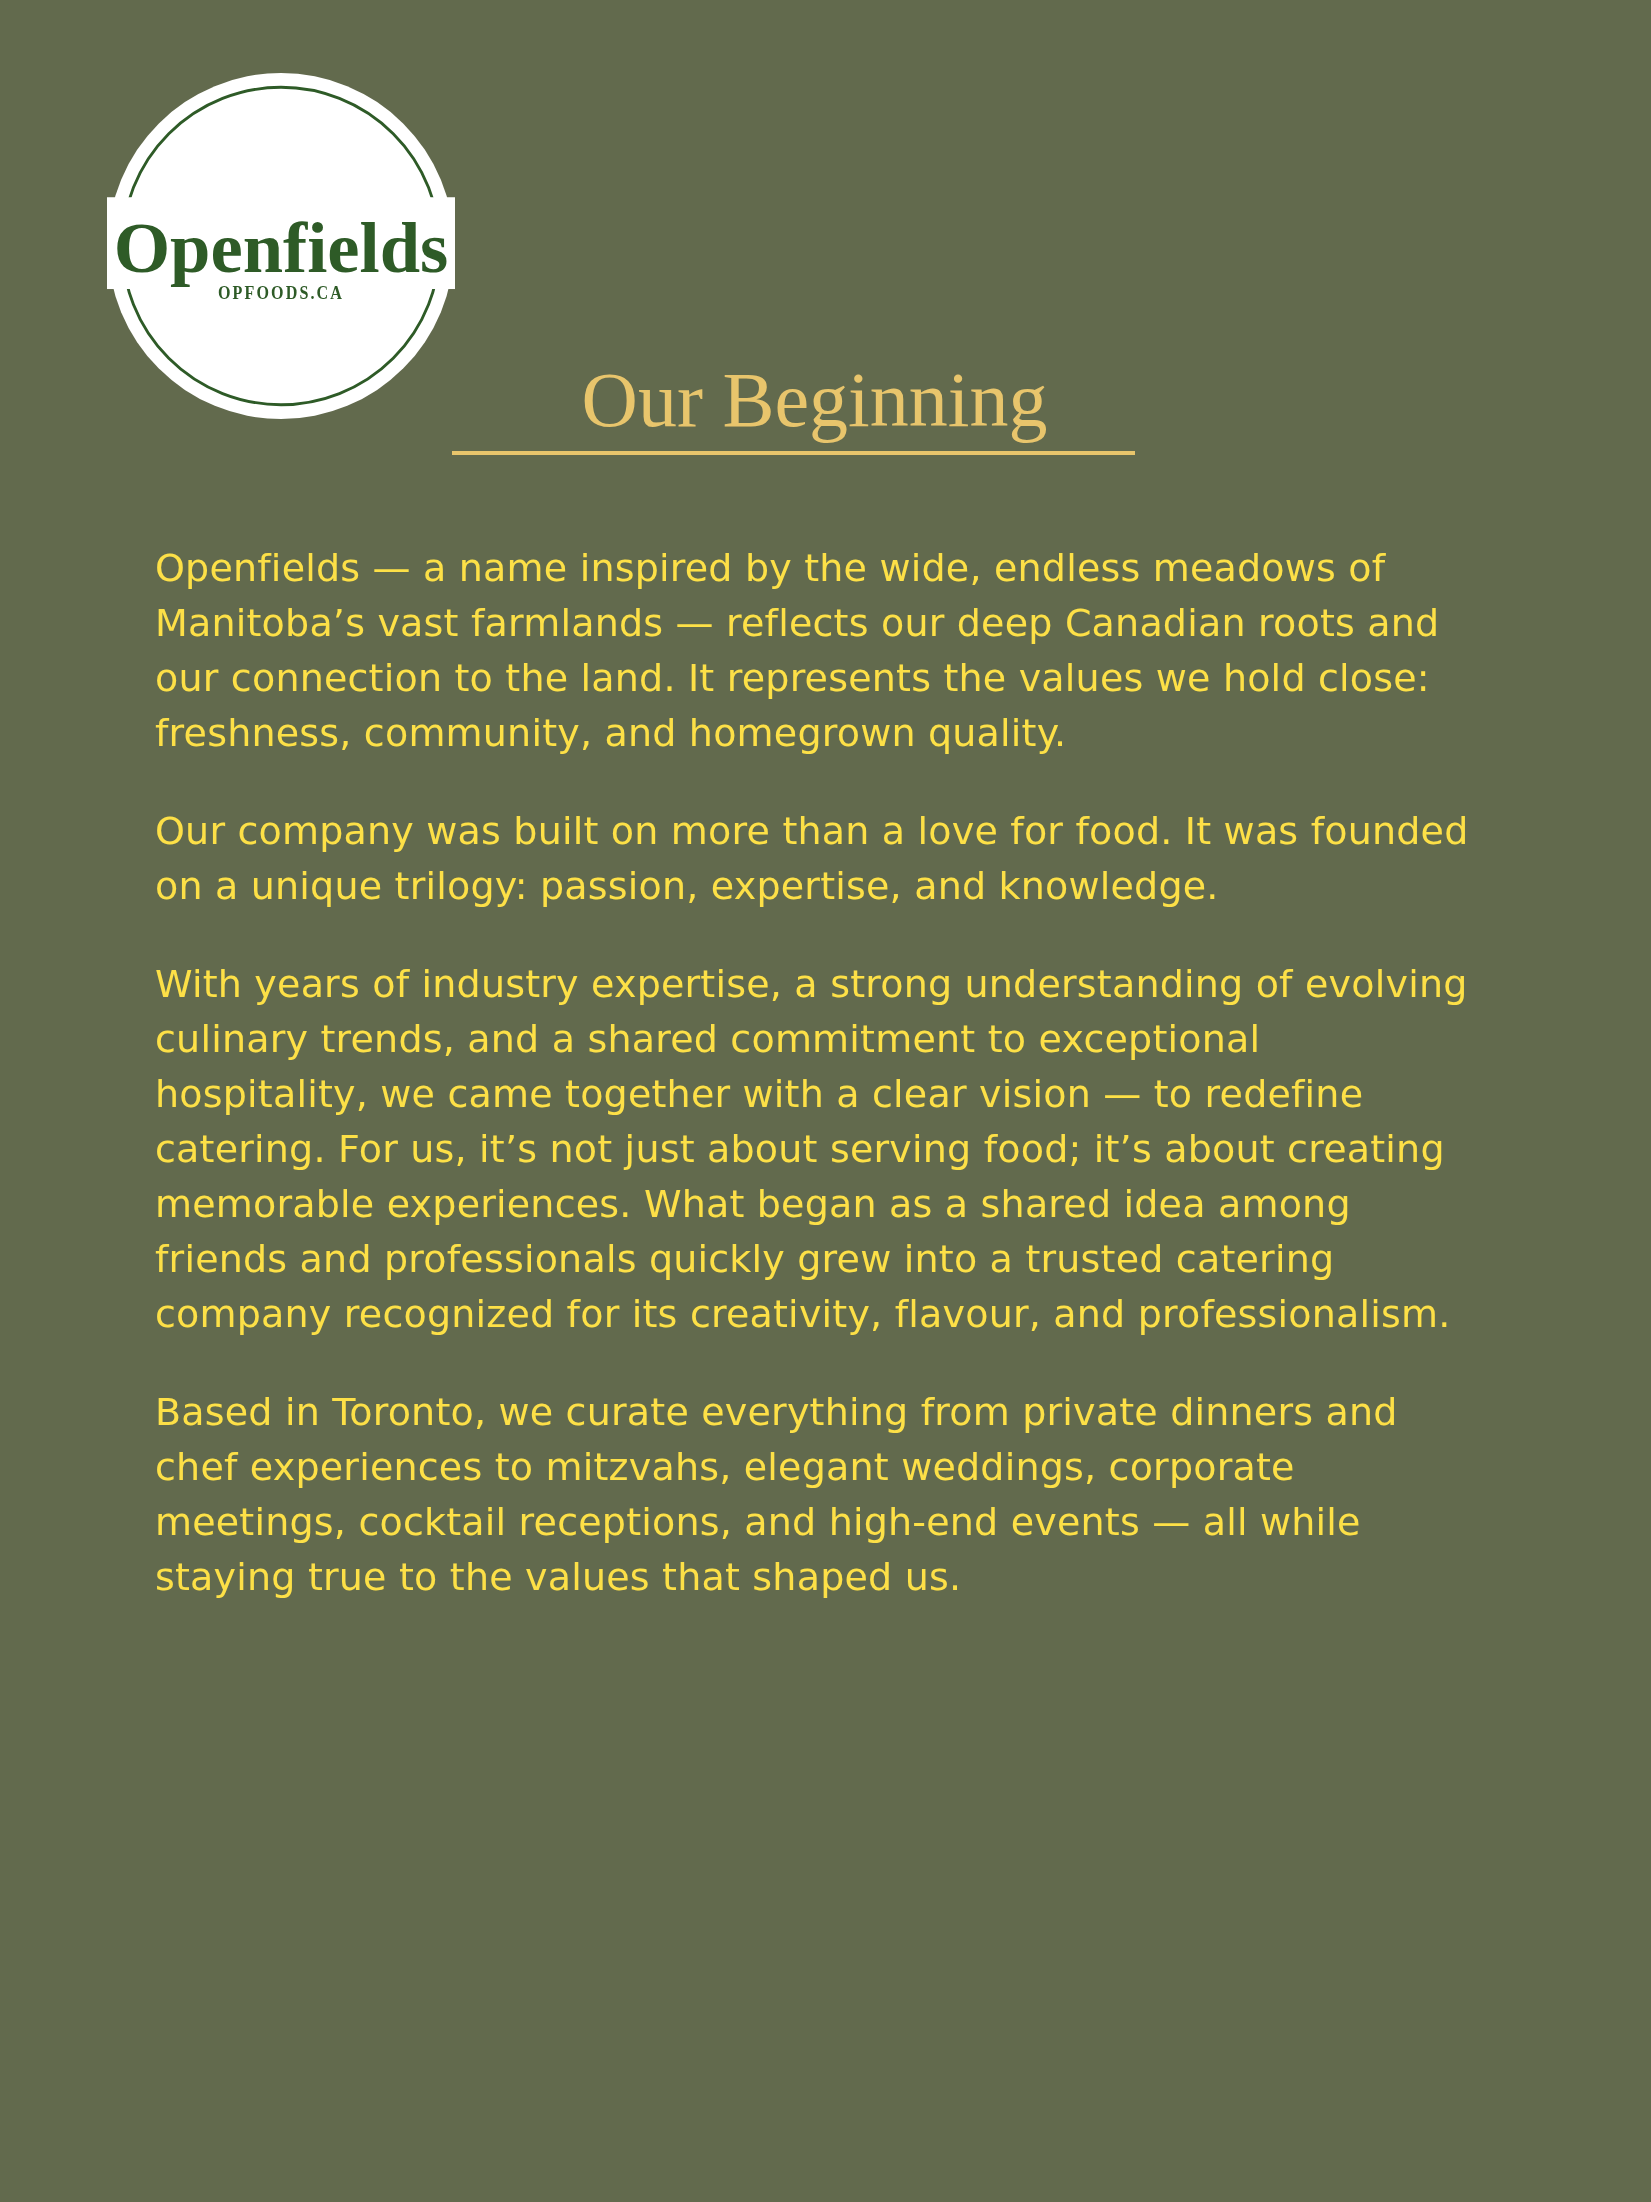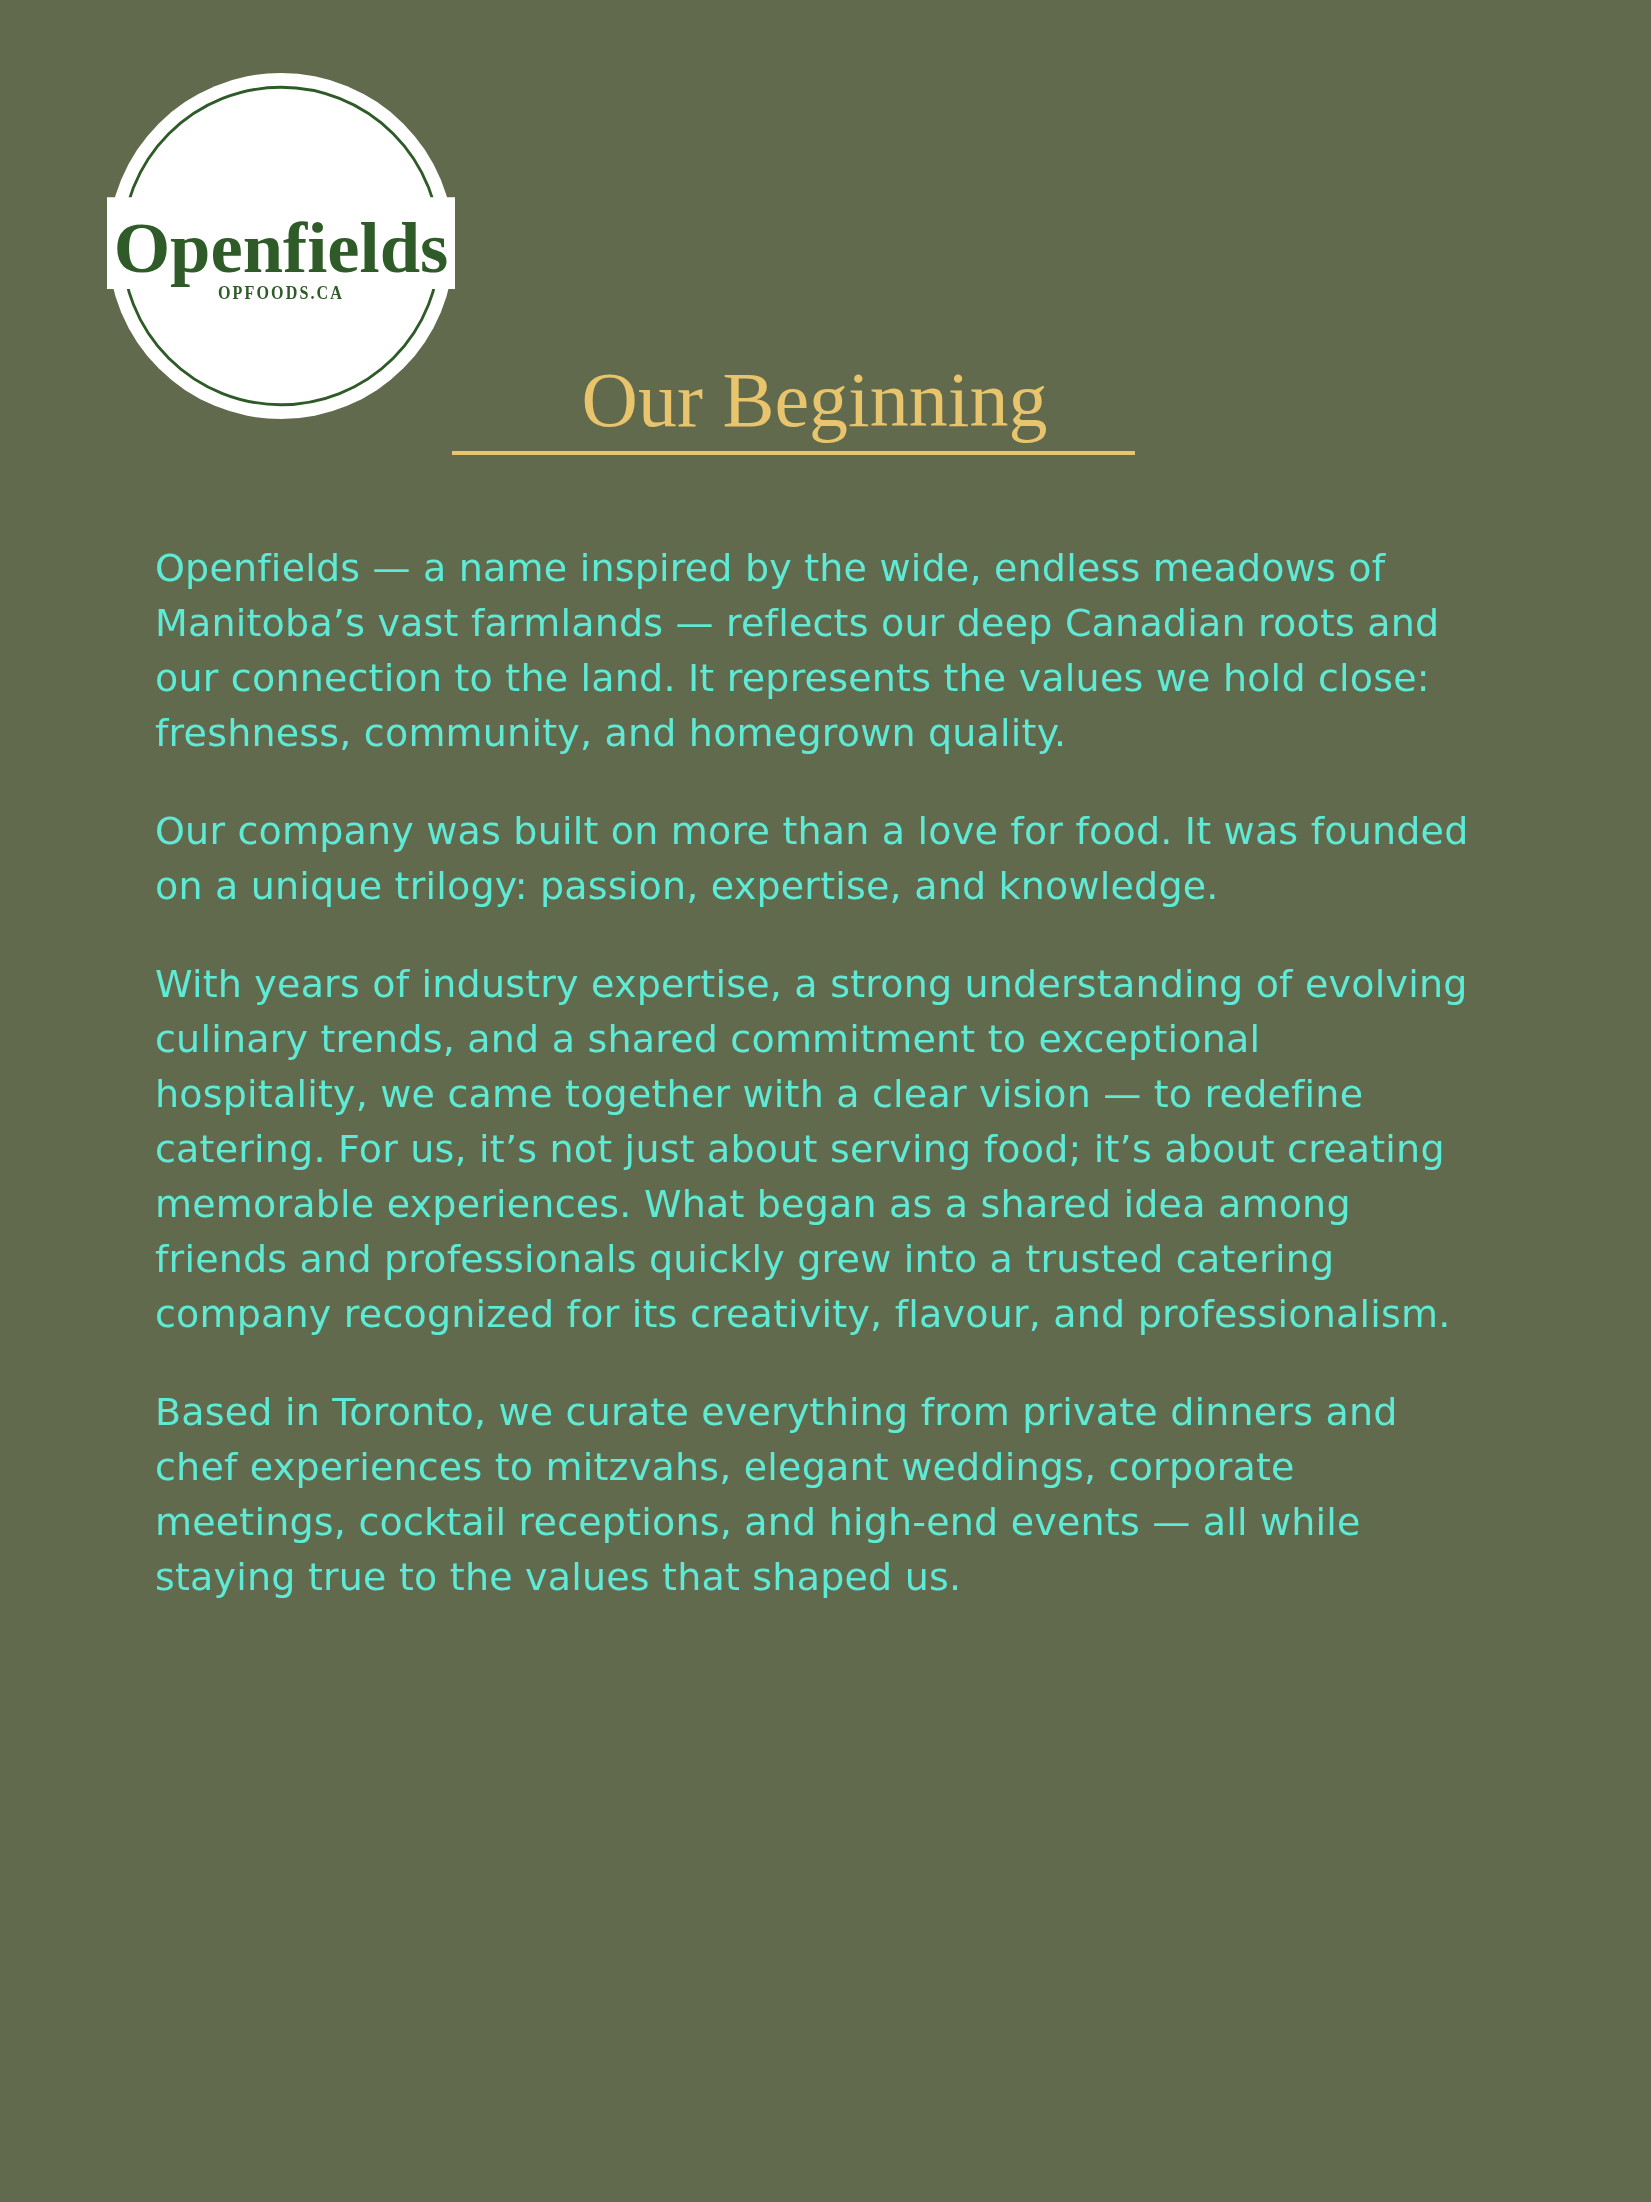--- a/index.html
+++ b/index.html
@@ -39,21 +39,21 @@
   .rule {
     margin-top: 9.6px;
     height: 4.8px;
     background: #E8C56C;
   }
   .body-text {
     position: absolute;
     left: 155px;
     top: 541px;
     width: 1415px;
-    color: #5eead4;
+    color: #fde047;
     font-size: 38px;
     line-height: 55px;
     font-weight: 400;
     letter-spacing: 0.2px;
   }
   .body-text p {
     margin: 0 0 43px 0;
     white-space: pre-line;
   }
 </style>

